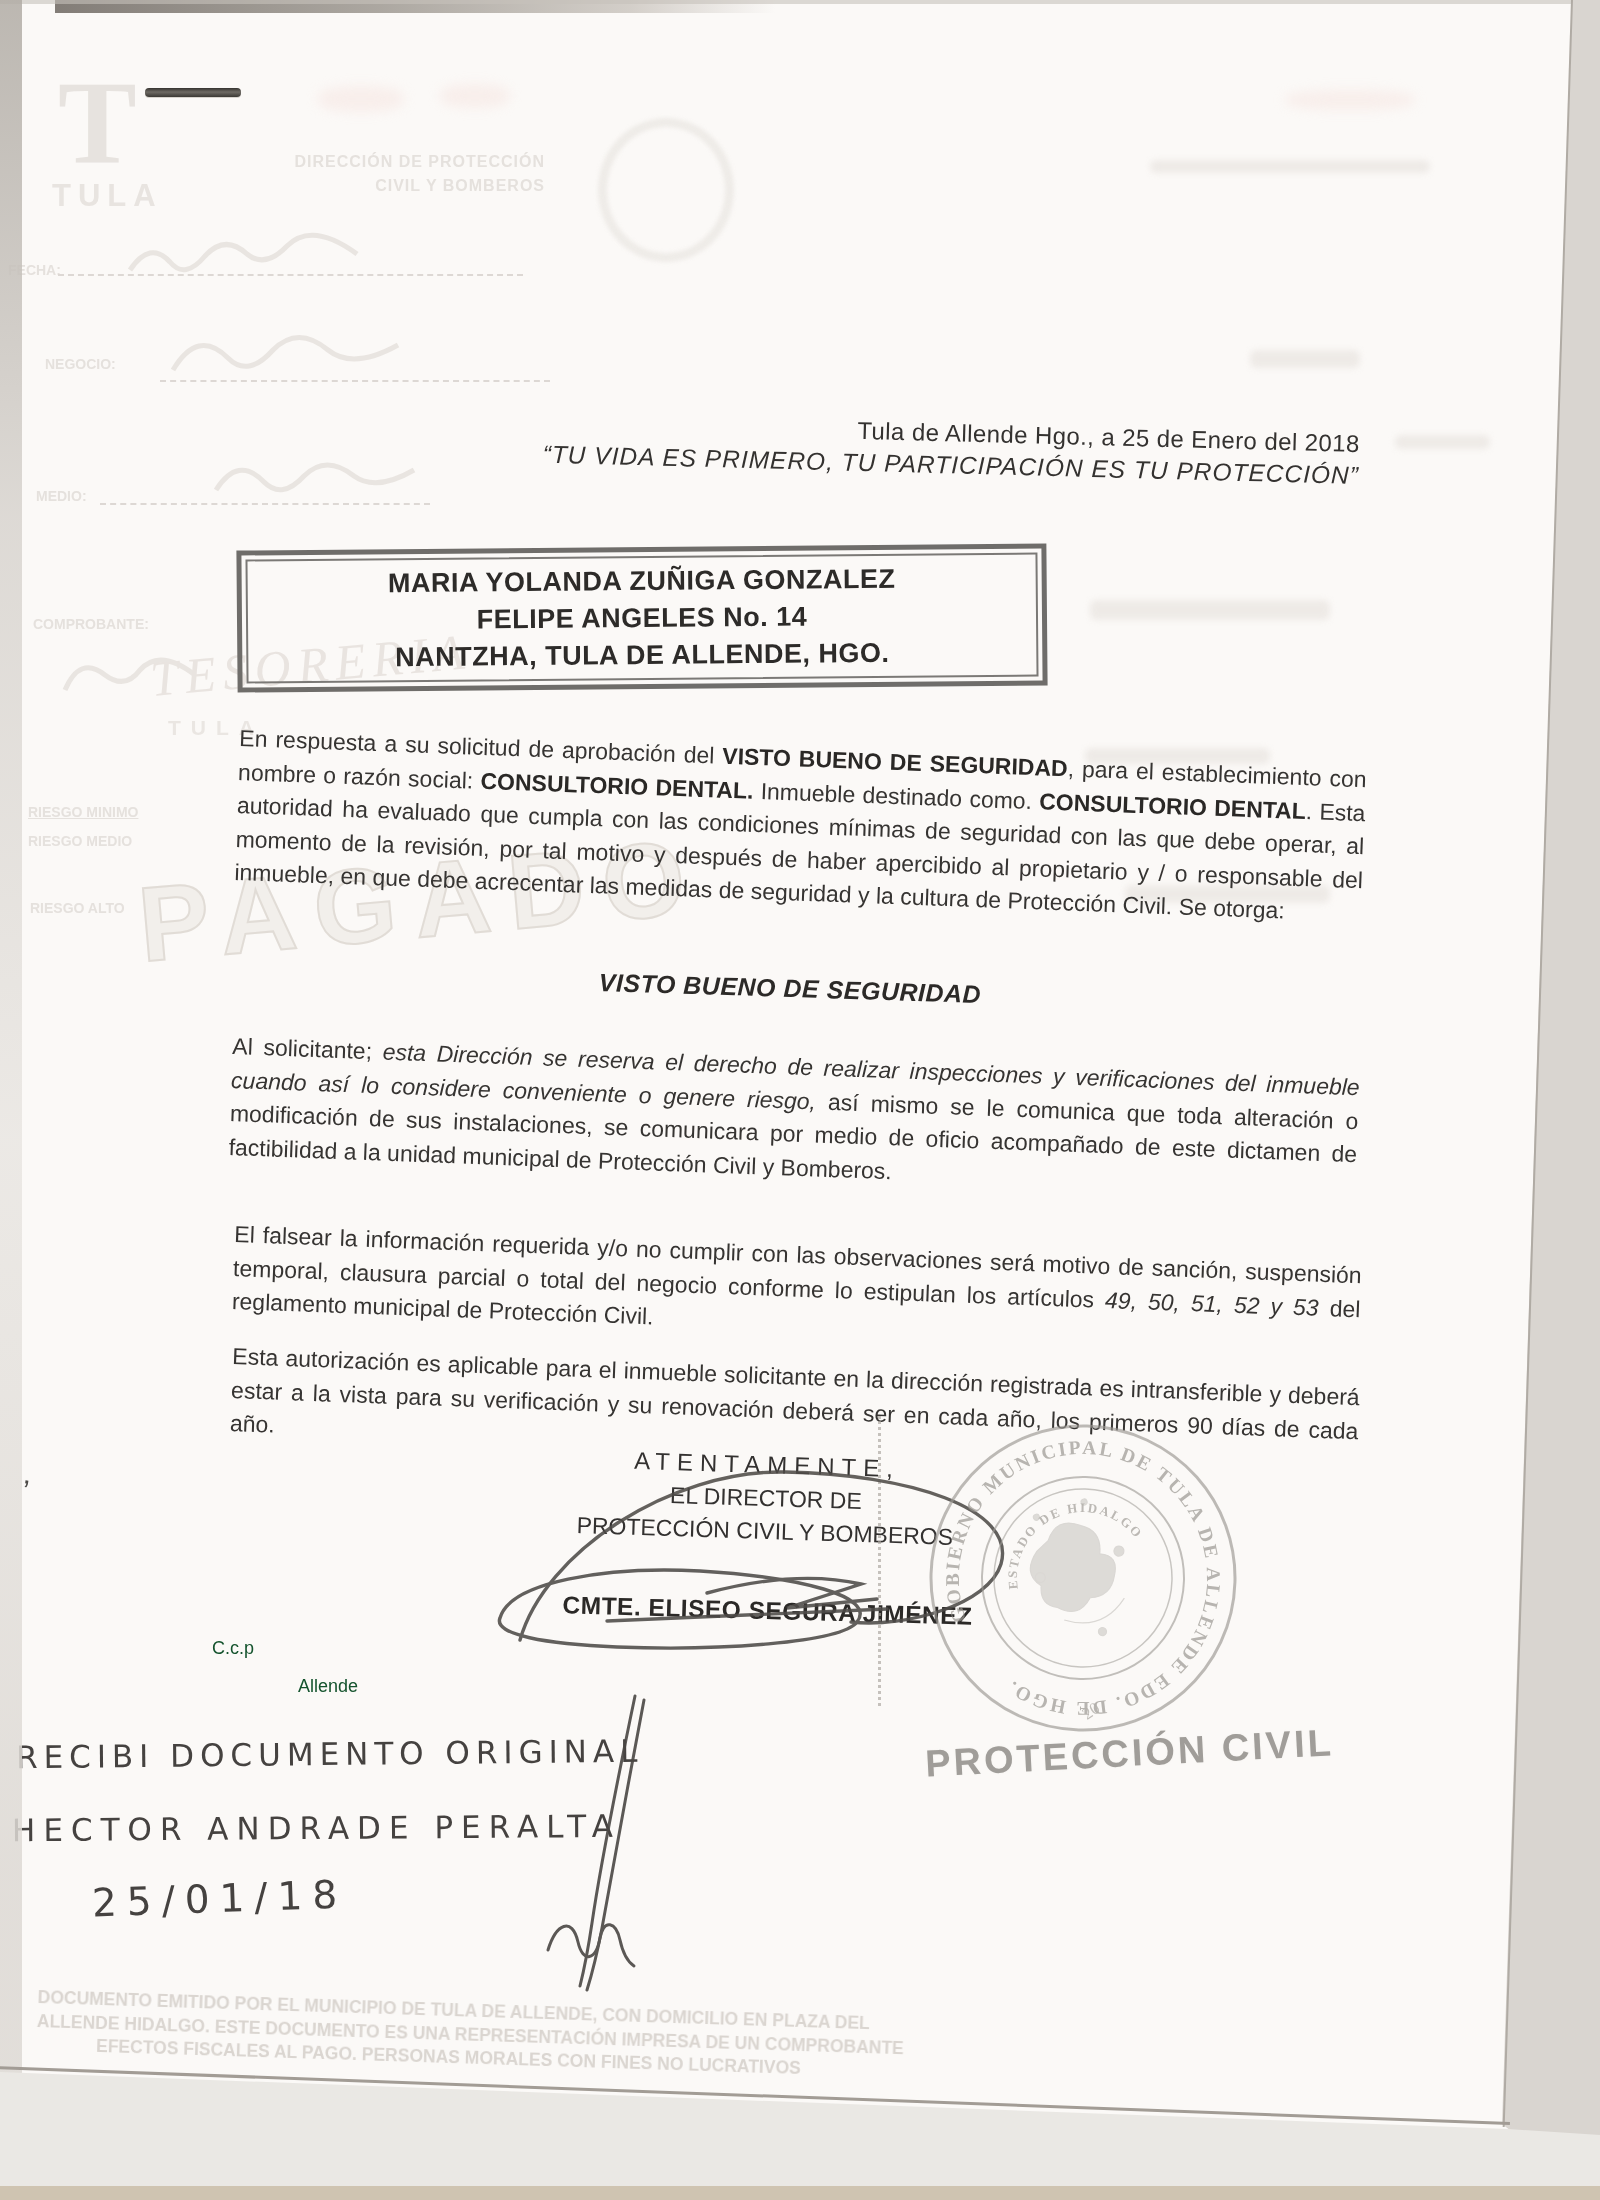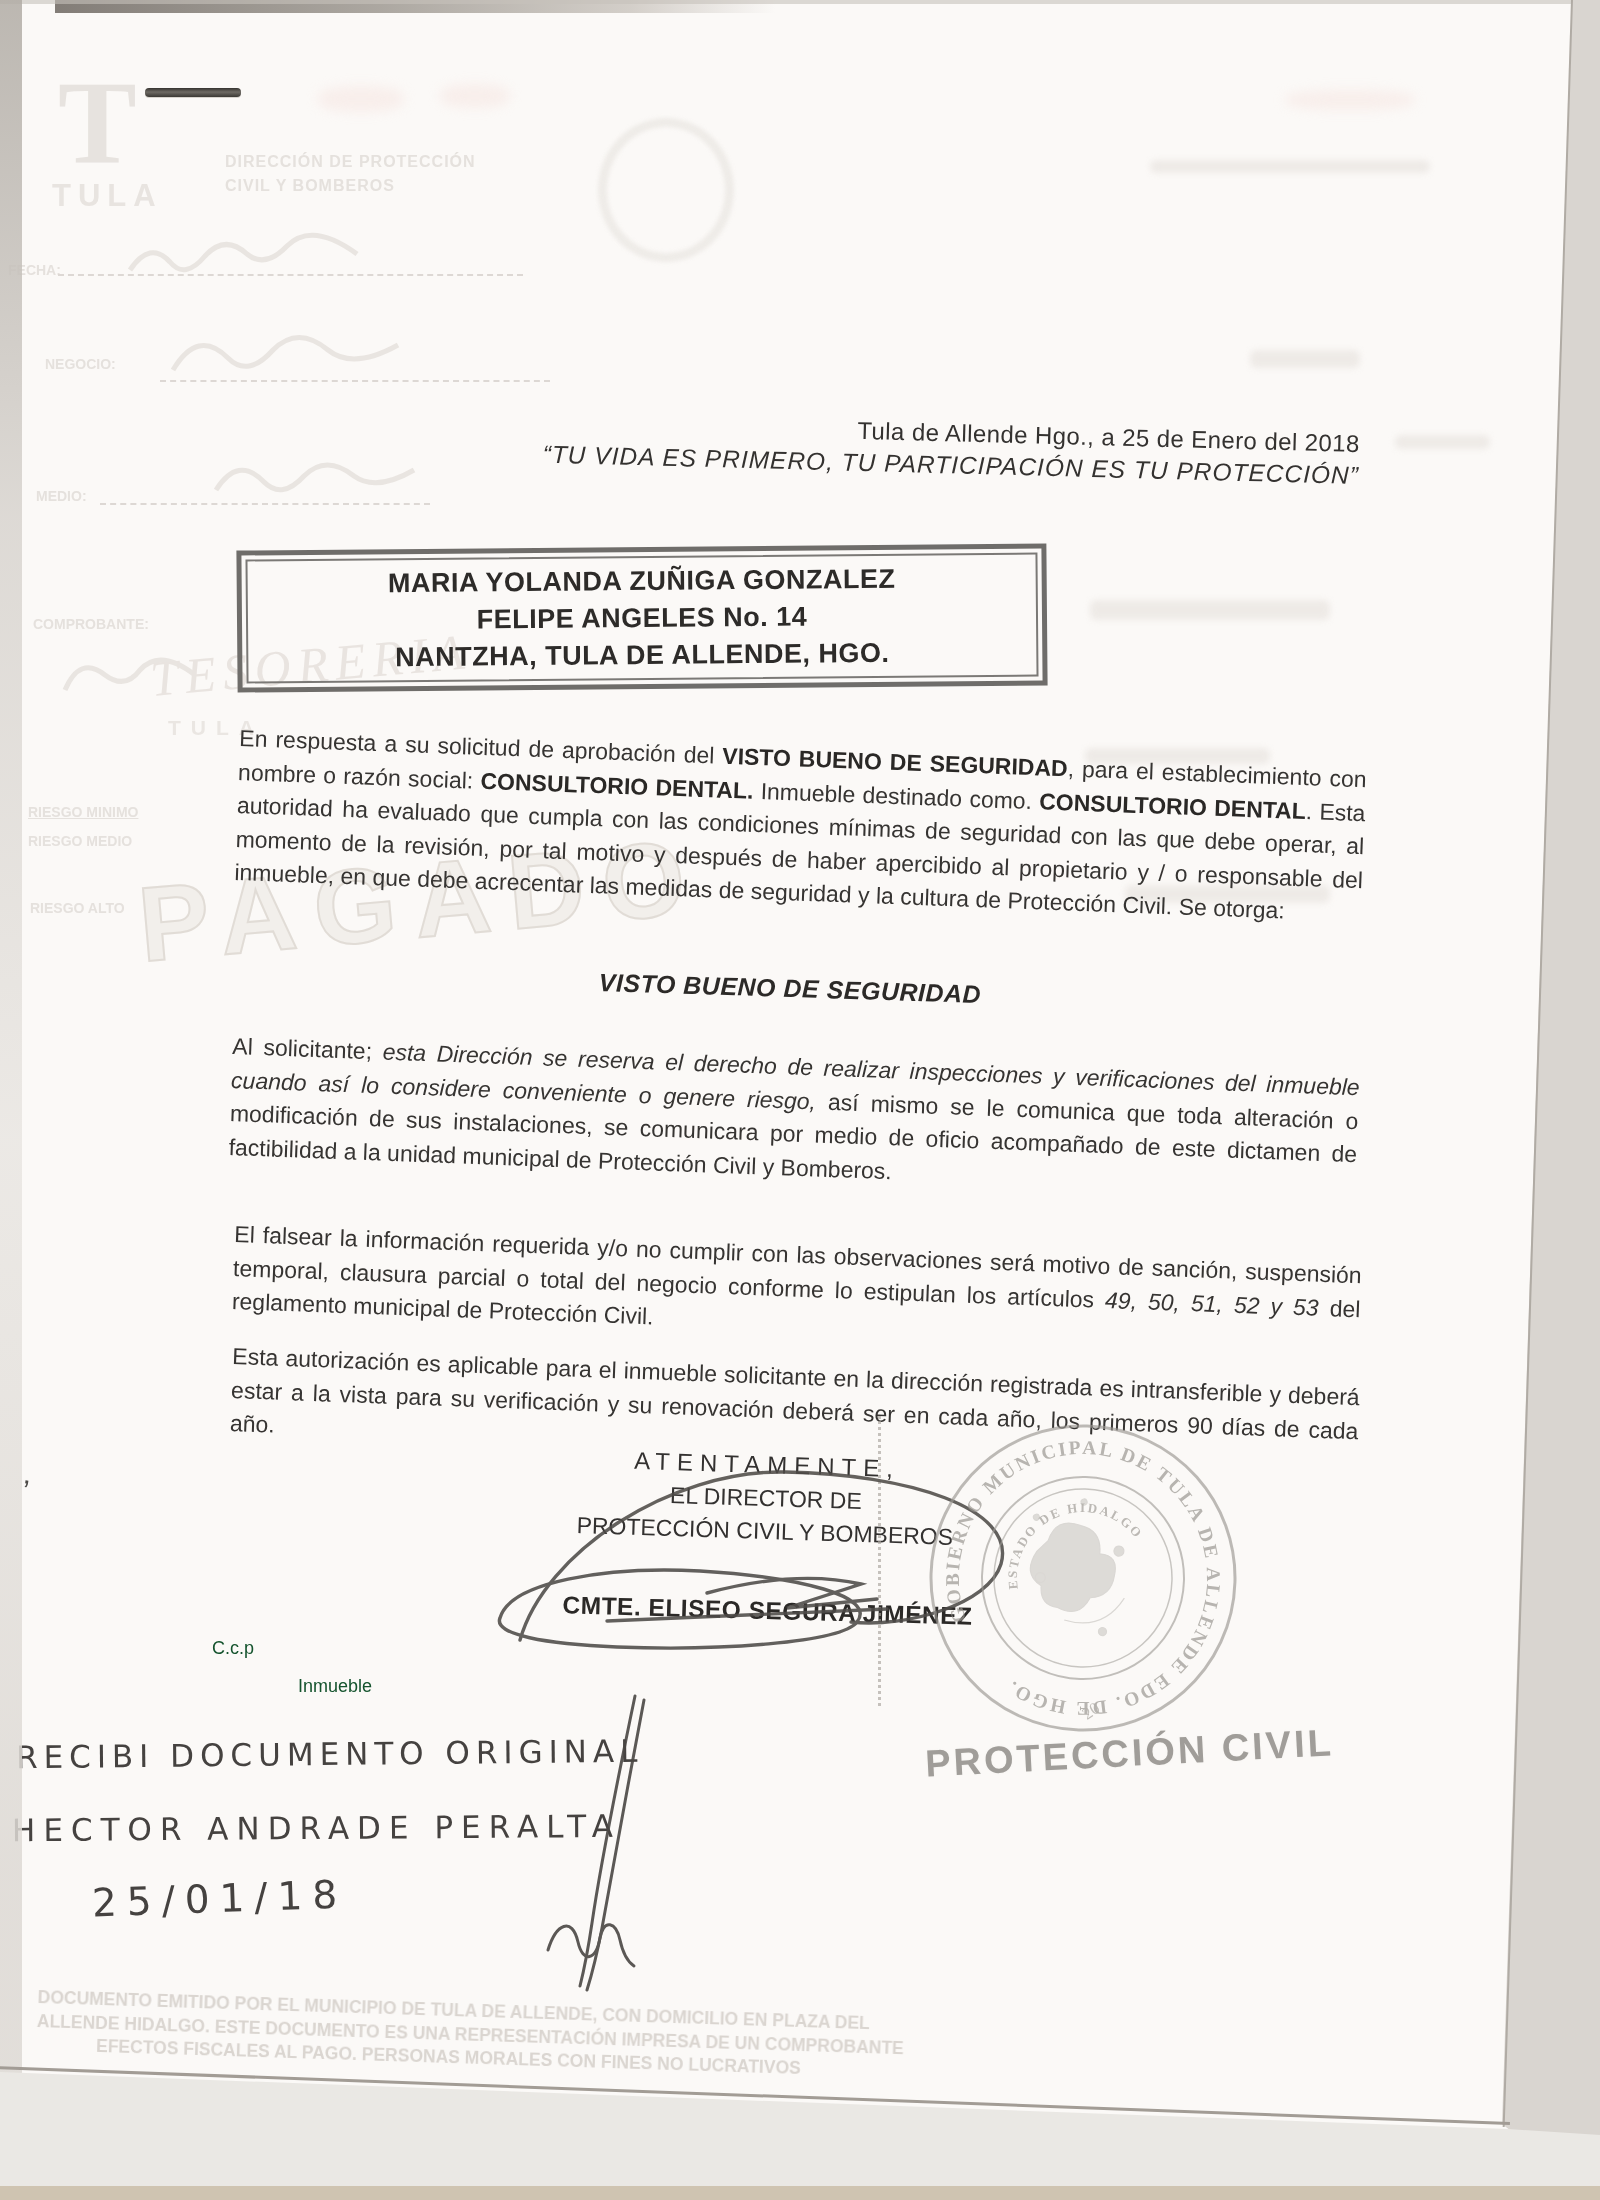--- a/index.html
+++ b/index.html
@@ -24,21 +24,21 @@
   .bottom-band{left:0;top:2186px;width:1600px;height:14px;background:#cfc4b1;}
   .staple{left:145px;top:88px;width:96px;height:9px;border-radius:4px;
     background:linear-gradient(to bottom,#35332f,#6e6a64 45%,#3b3935);box-shadow:0 1px 0 #d8d4ce;}
   .pink-tint{background:#f6e6e2;filter:blur(6px);opacity:.55;border-radius:40%;}
   .smudge{background:#ebe7e3;filter:blur(3px);opacity:.8;border-radius:6px;}
   
   .ghost{color:#e5e1dd;white-space:nowrap;}
   .g-logo-t{left:58px;top:56px;font-size:118px;font-weight:bold;color:#e7e3df;
     font-family:"Liberation Serif",serif;}
   .g-logo-tula{left:52px;top:178px;font-size:31px;font-weight:bold;letter-spacing:7px;color:#e8e4e0;}
-  .g-head{width:320px;text-align:left;font-size:16px;font-weight:bold;letter-spacing:1px;}
+  .g-head{width:320px;text-align:right;font-size:16px;font-weight:bold;letter-spacing:1px;}
   .g-label{font-size:14px;font-weight:bold;}
   .g-dash{border-top:2px dashed #ddd8d4;height:0;}
   .g-ring{left:598px;top:118px;width:118px;height:126px;border:9px solid #edeae6;
     border-radius:50%;filter:blur(2px);opacity:.9;}
   .g-tesoreria{left:150px;top:636px;font-family:"Liberation Serif",serif;font-style:italic;
     font-size:50px;letter-spacing:7px;color:#e9e4e0;transform:rotate(-5deg);}
   .g-tula-small{left:168px;top:716px;font-size:21px;font-weight:bold;letter-spacing:10px;color:#eae6e2;}
   .g-pagado{left:138px;top:840px;font-size:106px;font-weight:bold;letter-spacing:18px;
     color:#f2efeb;-webkit-text-stroke:2px #e1dcd6;transform:rotate(-5deg);}
   .g-squiggle{stroke:#e7e2de;stroke-width:5;fill:none;opacity:.9;}
@@ -193,21 +193,21 @@
         <circle cx="205" cy="262" r="4"></circle>
           <circle cx="182" cy="132" r="3"></circle>
           <circle cx="232" cy="134" r="3"></circle>
       </g>
     </g>
   </svg>
 
   <div class="abs stamp-pc">PROTECCIÓN CIVIL</div>
 
   <div class="abs ccp" style="left:212px;top:1638px;">C.c.p</div>
-  <div class="abs ccp" style="left:298px;top:1676px;">Inmueble</div>
+  <div class="abs ccp" style="left:298px;top:1676px;">Allende</div>
 
   <div class="abs hw" style="left:16px;top:1736px;font-size:31px;transform:rotate(-0.6deg);">RECIBI DOCUMENTO ORIGINAL</div>
   <div class="abs hw" style="left:12px;top:1810px;font-size:31px;letter-spacing:8px;transform:rotate(-0.4deg);">HECTOR ANDRADE PERALTA</div>
   <div class="abs hw" style="left:92px;top:1876px;font-size:39px;letter-spacing:10px;transform:rotate(-2deg);">25/01/18</div>
   <svg class="abs hwsvg" width="140" height="310" viewBox="0 0 140 310">
     <g stroke="#4a4744" stroke-width="3" fill="none" stroke-linecap="round" opacity=".9">
       <path d="M95 8 C 80 80, 60 180, 52 235 C 48 262, 44 282, 40 298"></path>
       <path d="M104 12 C 90 85, 72 185, 62 240 C 57 266, 52 286, 47 302"></path>
       <path d="M8 262 c 8 -26 24 -34 30 -8 c 5 22 18 18 22 -4 c 4 -20 16 -16 20 2 c 3 14 8 22 14 26"></path>
     </g>

